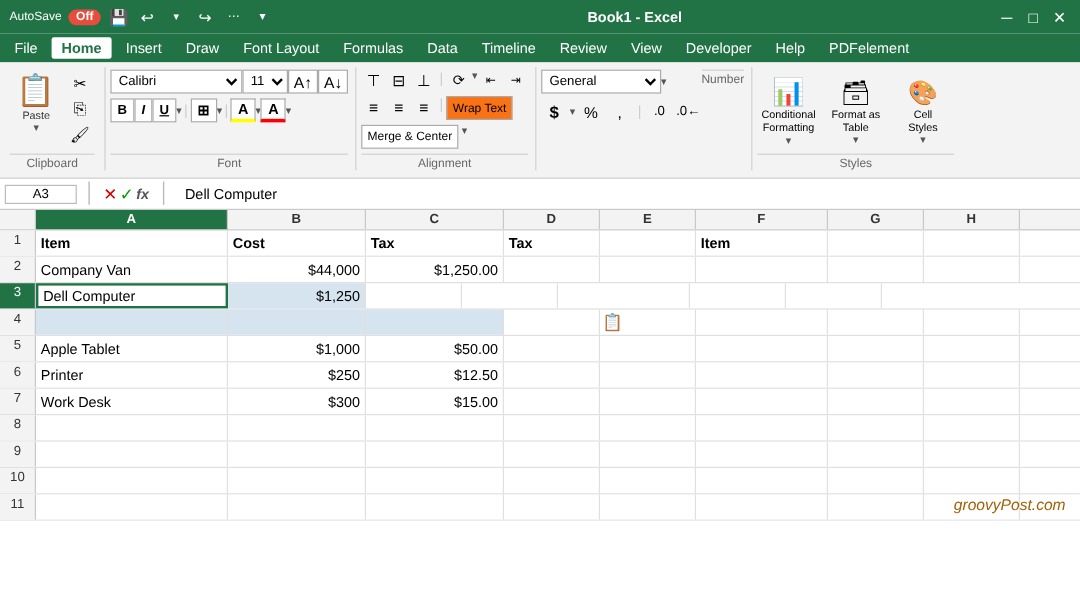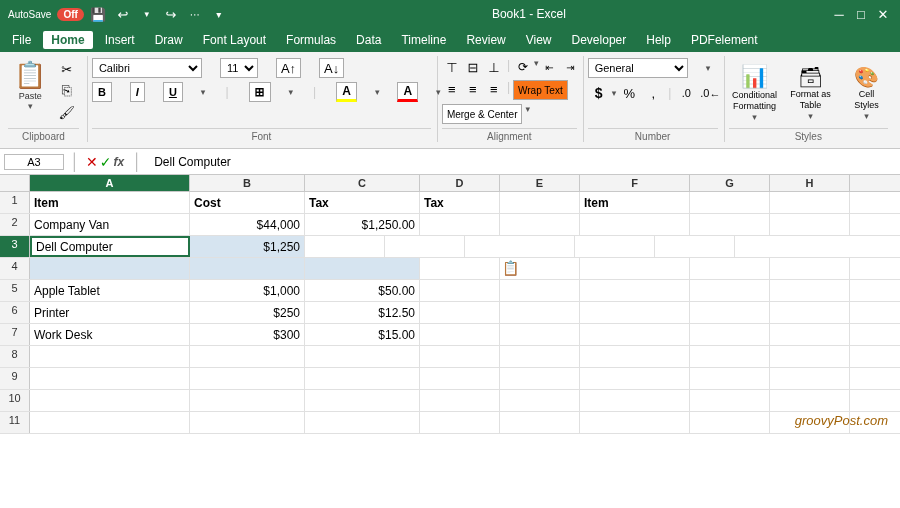--- a/index.html
+++ b/index.html
@@ -10,21 +10,21 @@
       background: #217346;
       color: white;
       height: 28px;
       display: flex;
       align-items: center;
       justify-content: space-between;
       padding: 0 8px;
       font-size: 11px;
     }
     .title-bar-left { display: flex; align-items: center; gap: 6px; }
-    .title-bar-center { font-size: 12px; font-weight: 400; }
+    .title-bar-center { font-size: 12px; font-weight: 700; }
     .title-bar-right { display: flex; align-items: center; gap: 4px; }
 
     .autosave-label { font-size: 10px; }
     .autosave-toggle {
       background: #e74c3c; border-radius: 8px; padding: 1px 6px; font-size: 10px; color: white; font-weight: bold;
     }
     .tb-icon { width: 18px; height: 18px; display: inline-flex; align-items: center; justify-content: center; font-size: 13px; cursor: pointer; color: white; }
 
     
     .menu-bar {
@@ -77,21 +77,21 @@
     .paste-btn {
       display: flex; flex-direction: column; align-items: center; justify-content: flex-start;
       padding: 4px 6px; cursor: pointer; border-radius: 2px; font-size: 10px; min-width: 38px;
       background: transparent; border: none;
     }
     .paste-btn .icon { font-size: 26px; }
     .paste-btn .label { font-size: 9px; color: #333; }
 
     
     .font-group { min-width: 180px; }
-    .font-row { display: flex; align-items: center; gap: 18px; margin-bottom: 2px; }
+    .font-row { display: flex; align-items: center; gap: 0; margin-bottom: 2px; }
     .font-select {
       font-size: 11px; padding: 1px 2px; border: 1px solid #aaa; background: white; width: 110px; height: 20px;
     }
     .font-size-select {
       font-size: 11px; padding: 1px 2px; border: 1px solid #aaa; background: white; width: 38px; height: 20px;
     }
     .small-btn {
       font-size: 11px; padding: 0 4px; border: 1px solid #aaa; background: white; height: 20px; cursor: pointer; min-width: 18px;
     }
     .format-btn { font-size: 11px; padding: 0 5px; border: 1px solid #aaa; background: white; height: 20px; cursor: pointer; font-weight: bold; }
@@ -285,21 +285,21 @@
         <button class="wrap-btn">Wrap Text</button>
       </div>
       <div class="align-row" style="margin-top:0;">
         <button class="merge-btn">Merge &amp; Center</button>
         <span class="dropdown-arrow" style="margin-left:2px;">▾</span>
       </div>
     </div>
     <div class="ribbon-group-label">Alignment</div>
   </div>
 
-  <div class="ribbon-group" style="flex-direction:column; min-width:110px;">
+  <div class="ribbon-group" style="flex-direction:row; min-width:110px;">
     <div style="flex:1; display:flex; flex-direction:column; gap:2px; padding-top:2px;">
       <div class="font-row">
         <select class="num-select">
           <option>General</option>
         </select>
         <span class="dropdown-arrow">▾</span>
       </div>
       <div class="num-row">
         <button class="num-btn" style="font-size:14px; font-weight:bold;">$</button>
         <span class="dropdown-arrow">▾</span>

